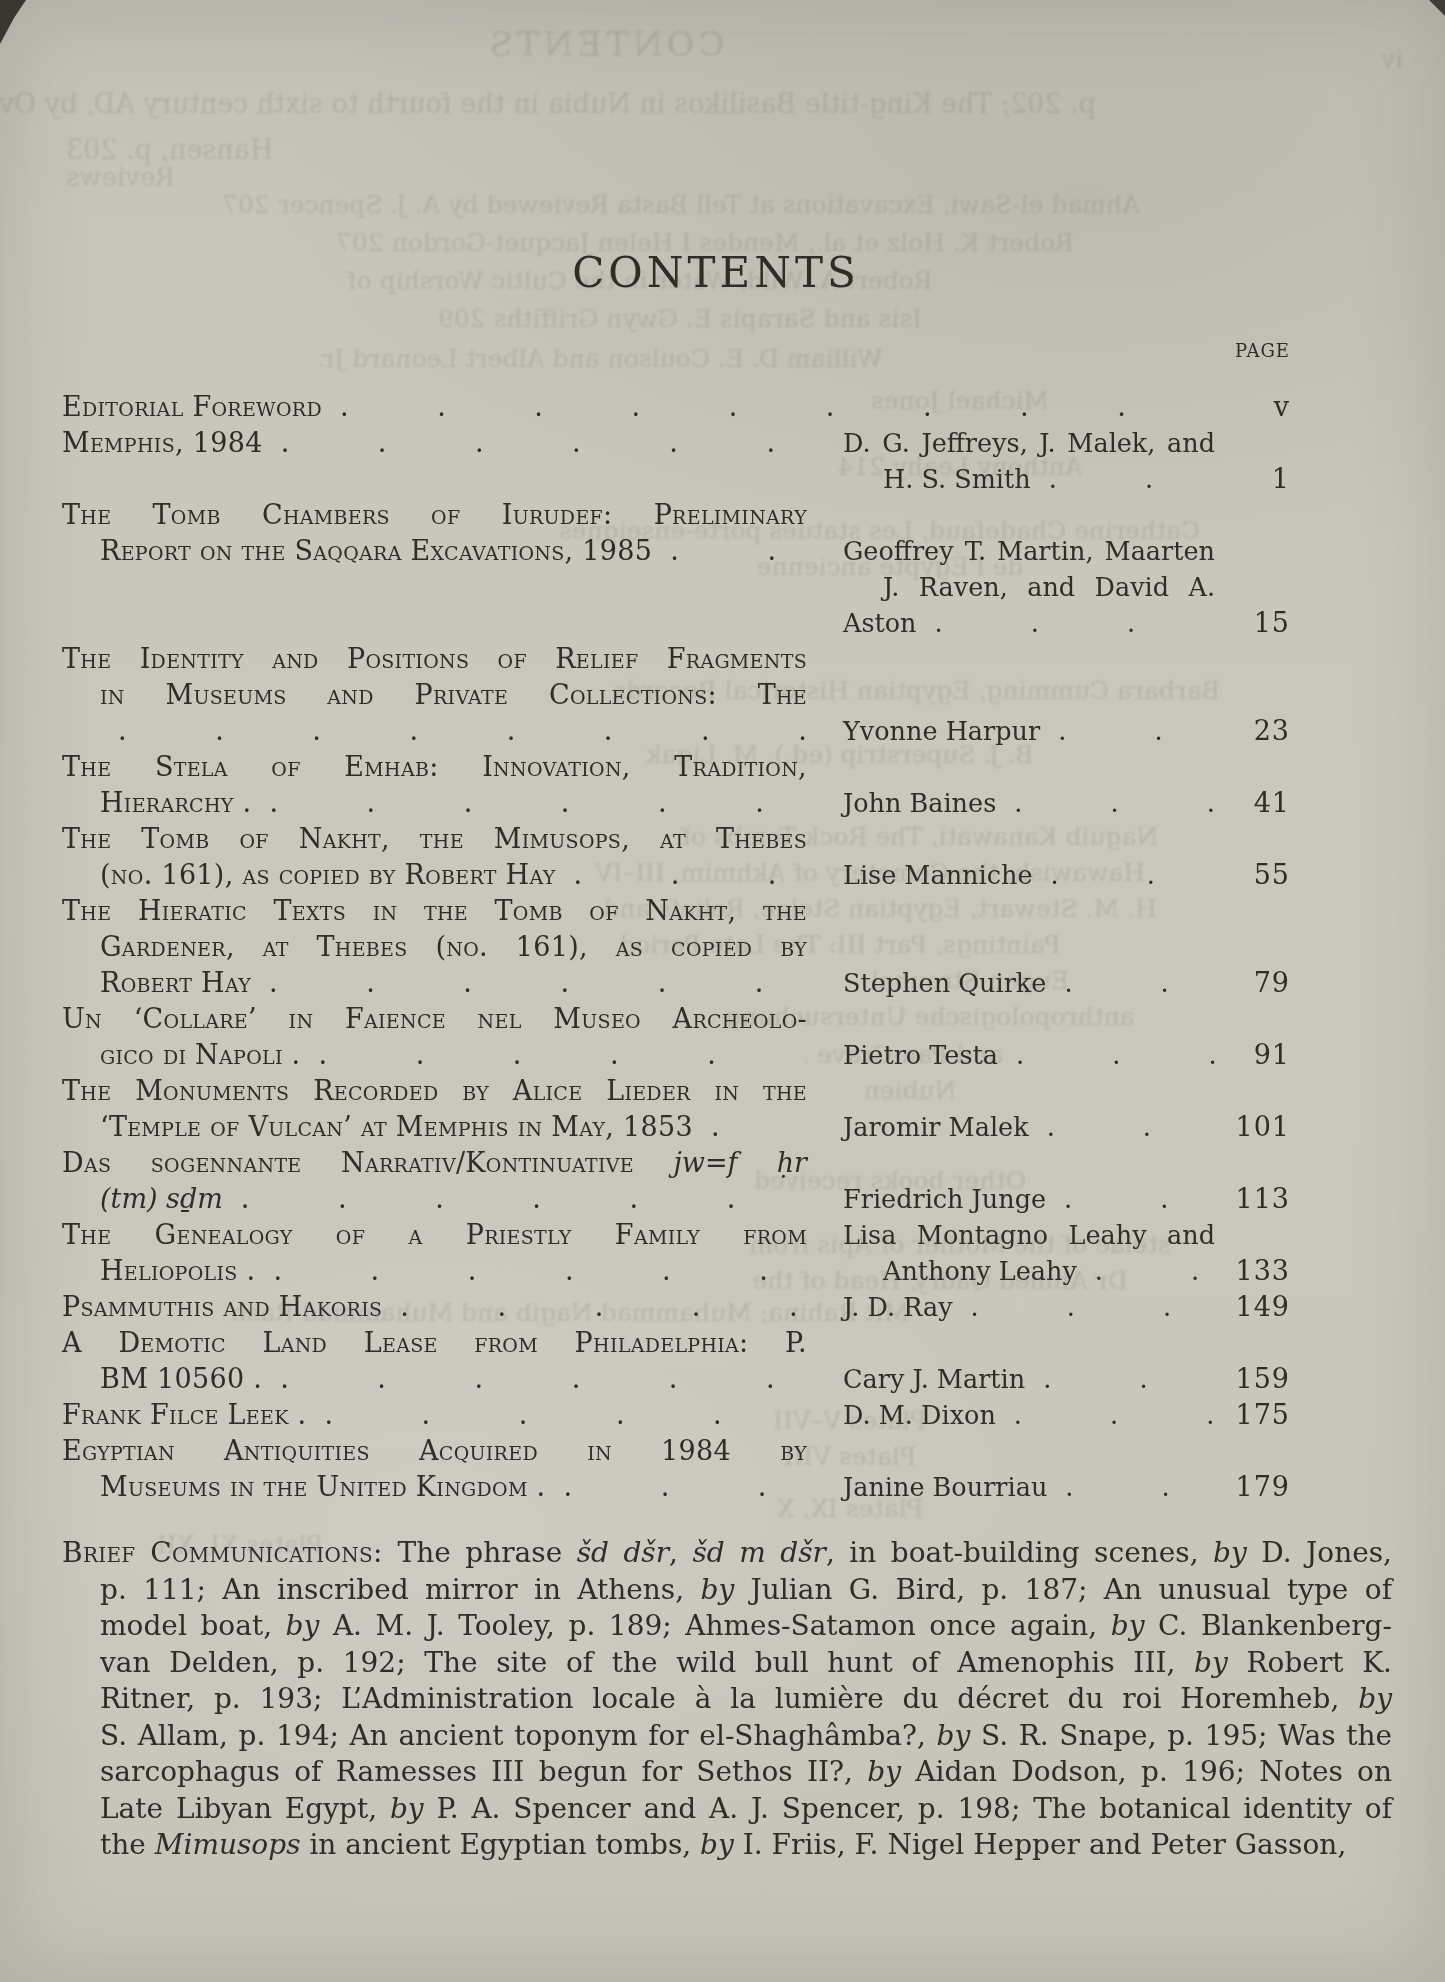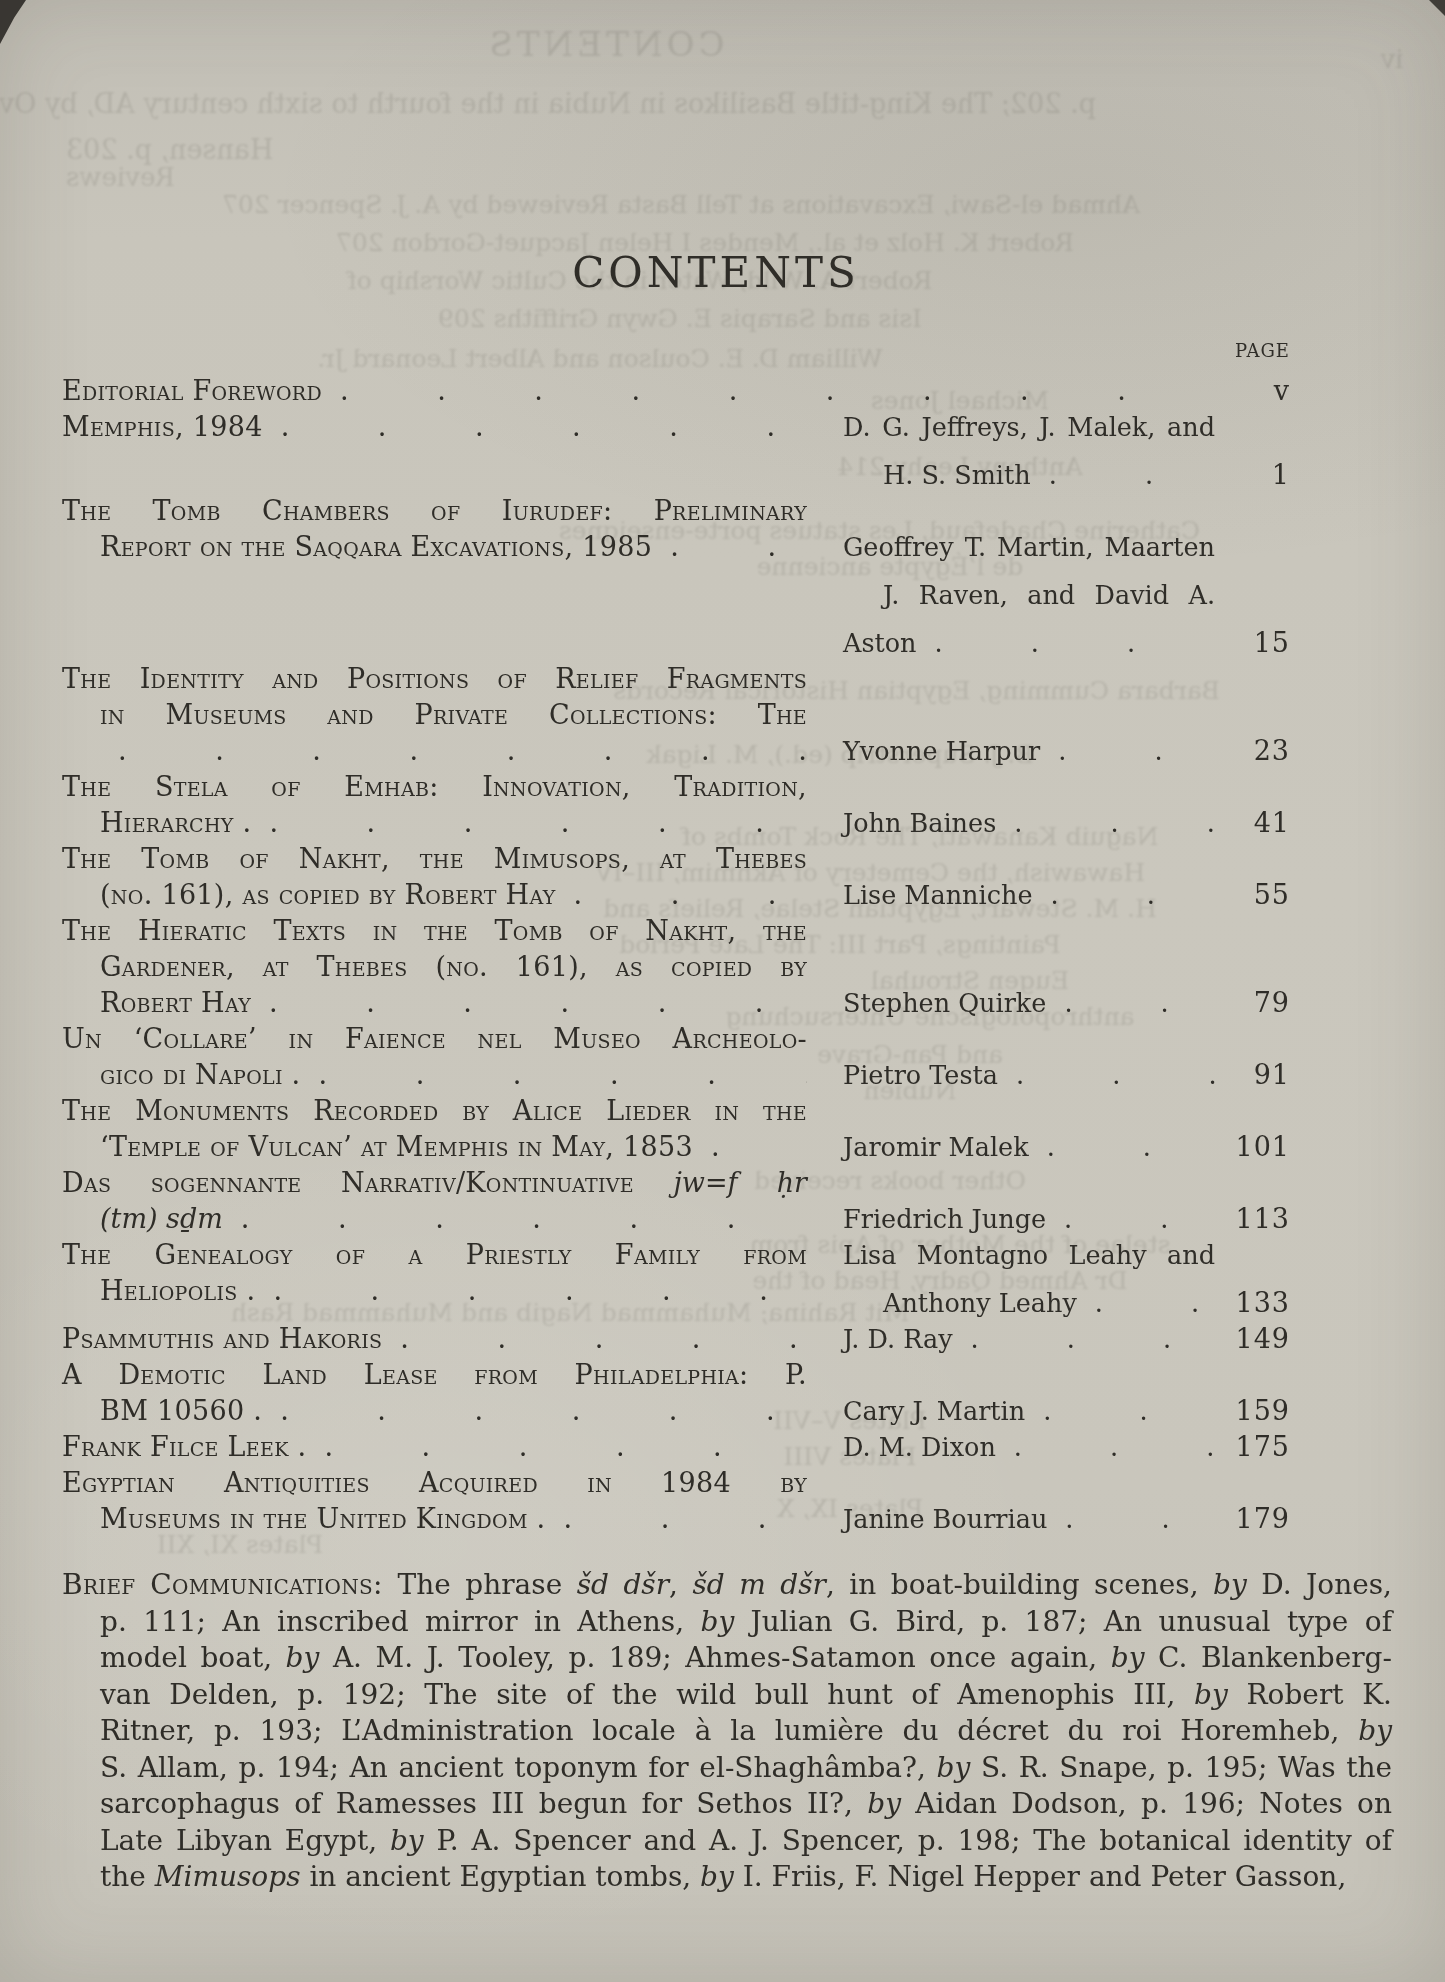--- a/index.html
+++ b/index.html
@@ -43,29 +43,28 @@
     letter-spacing:4px;
     line-height:1.1;
   }
   .page-label{
     width:1228px;margin-left:62px;
     margin-top:44px;
     text-align:right;
     font-size:18px;
     letter-spacing:1px;
   }
-  #toc{width:1228px;margin-left:62px;margin-top:12px;font-size:27px;line-height:36px;}
+  #toc{width:1228px;margin-left:62px;margin-top:28px;font-size:27px;line-height:36px;}
   .entry{display:grid;grid-template-columns:745px 1fr 75px;}
   .entry.span2 .titlecell{grid-column:1/3;}
   .titlecell{min-width:0;}
   .authcell{
     display:flex;flex-direction:column;justify-content:flex-end;
     padding-left:36px;min-width:0;
     font-size:25.5px;
-    gap:12px;
   }
   .pagecell{
     display:flex;align-items:flex-end;justify-content:flex-end;
     letter-spacing:1px;
   }
   .line{display:flex;align-items:baseline;min-width:0;}
   .line .txt{white-space:nowrap;flex:0 0 auto;min-width:0;}
   .line.just{display:block;text-align:justify;text-align-last:justify;white-space:normal;}
   .cont{padding-left:38px;}
   .a-ind{padding-left:40px;}

